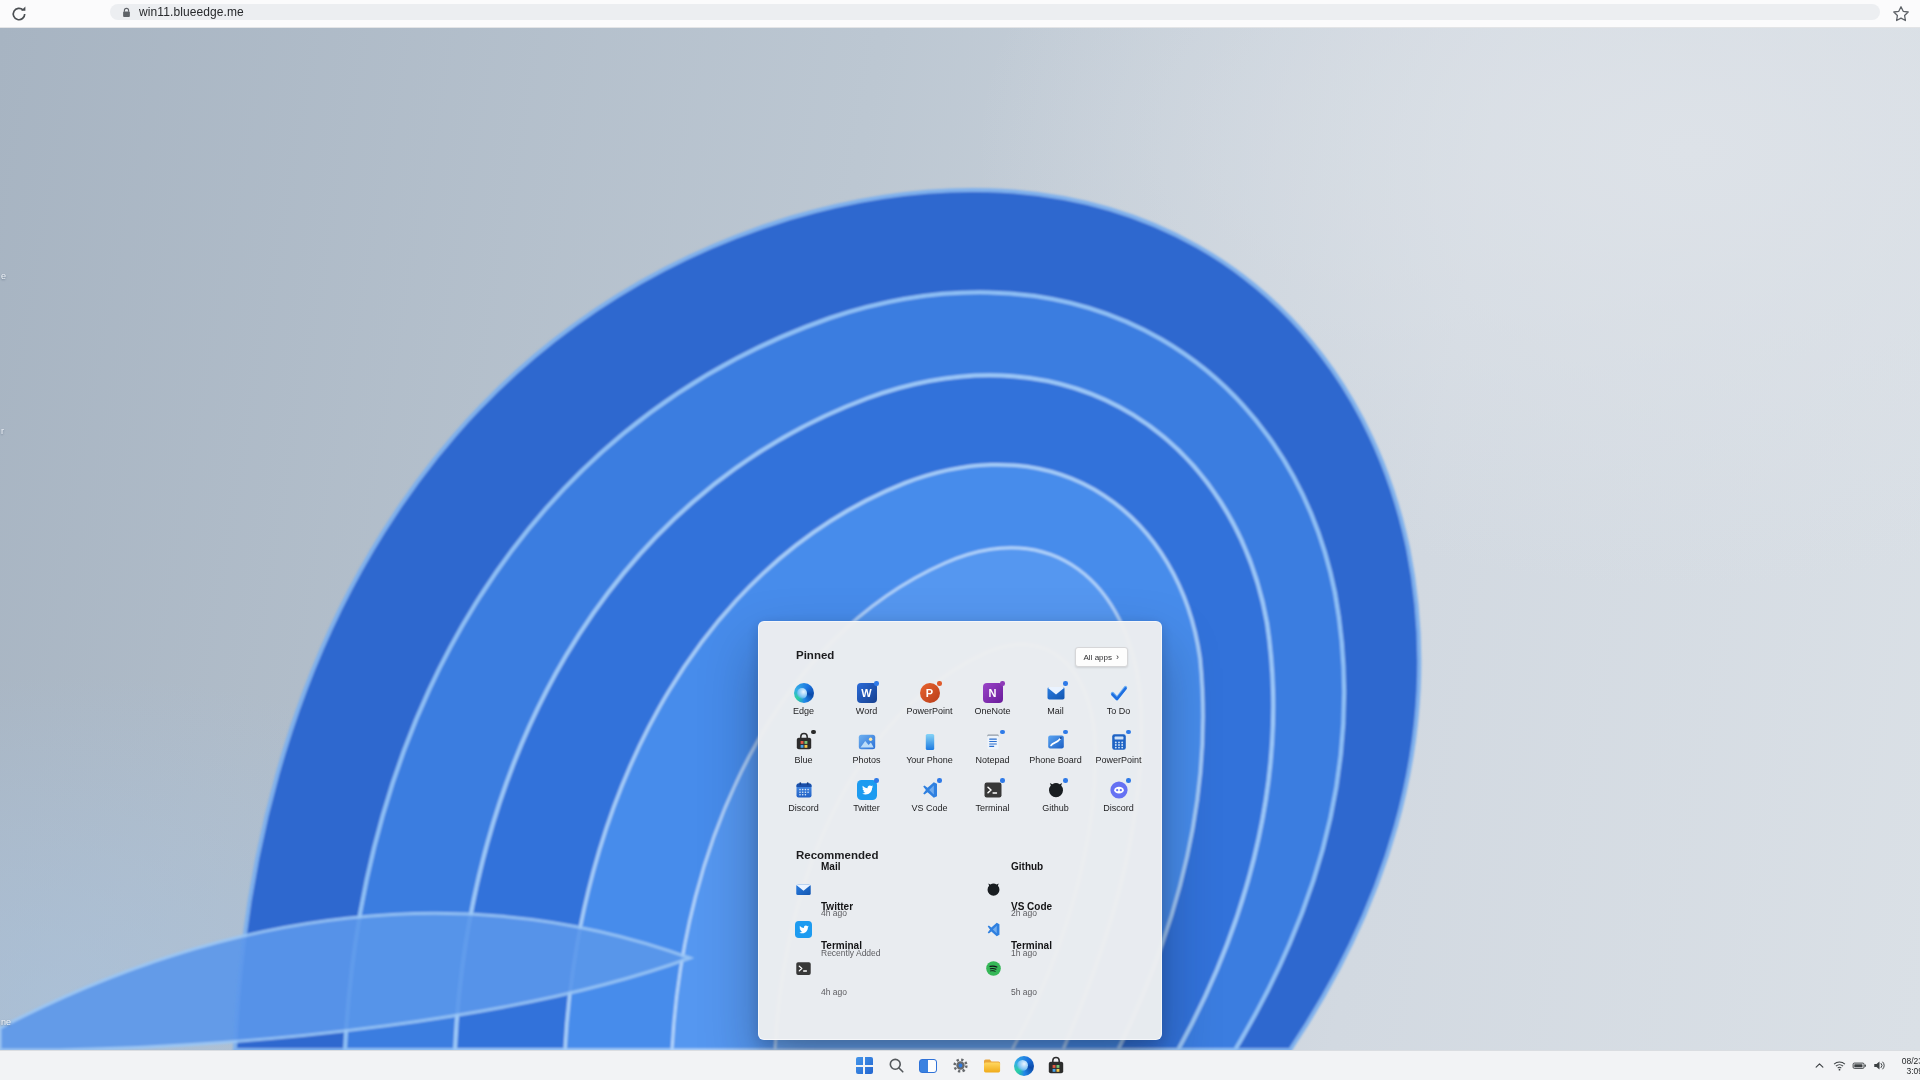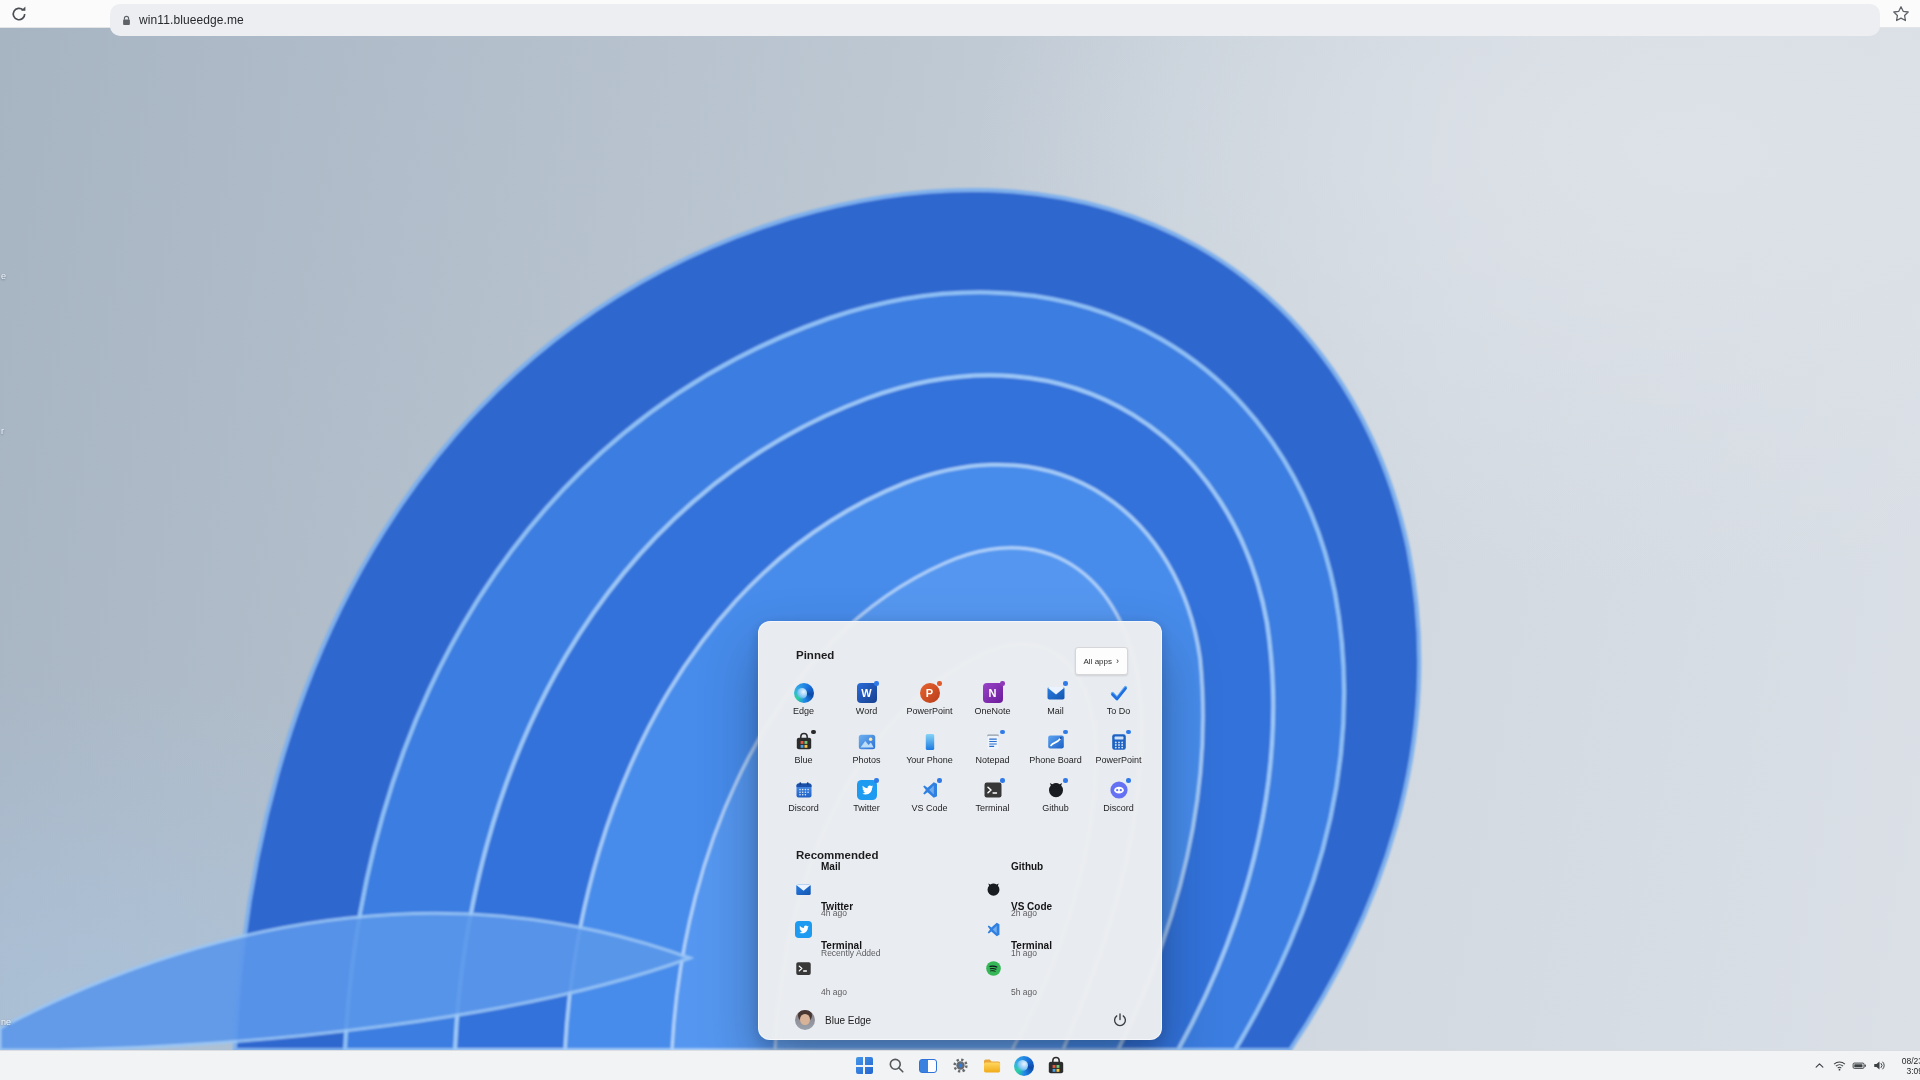--- a/index.html
+++ b/index.html
@@ -5,45 +5,45 @@
   * { box-sizing: border-box; margin: 0; padding: 0; }
   html, body { width: 1920px; height: 1080px; overflow: hidden; }
   body { font-family: "Liberation Sans", "DejaVu Sans", sans-serif; }
   .screen { position: relative; width: 1920px; height: 1080px; overflow: hidden; background: #fff; }
 
   
   .browser-bar { position: absolute; top: 0; left: 0; right: 0; height: 28px;
     background: #fbfbfc; border-bottom: 1px solid #e3e4e6; z-index: 50; }
   .reload-btn { position: absolute; left: 9px; top: 4px; width: 20px; height: 20px;
     border: none; background: transparent; cursor: pointer; }
-  .url-pill { position: absolute; left: 110px; right: 40px; top: 4px; height: 32px;
+  .url-pill { position: absolute; left: 110px; right: 40px; top: 4px; height: 16px;
     background: #eceef1; border-radius: 10px; display: flex; align-items: center; padding: 0 10px; }
   .url-text { font-size: 12px; color: #27292c; margin-left: 6px; letter-spacing: .1px; }
   .star-btn { position: absolute; right: 9px; top: 4px; width: 20px; height: 20px;
     border: none; background: transparent; cursor: pointer; }
 
   
   .desktop { position: absolute; top: 28px; left: 0; right: 0; height: 1022px; overflow: hidden;
     background:
       radial-gradient(900px 560px at 4% 96%, rgba(170,198,228,.55) 0%, rgba(170,198,228,0) 60%),
       radial-gradient(1300px 800px at 88% 12%, #dde2e8 0%, rgba(221,226,232,0) 55%),
       linear-gradient(100deg, #a7b4c2 0%, #bcc7d2 42%, #d2d9e1 72%, #dae0e6 100%); }
   .wall { position: absolute; left: 0; top: 0; width: 1920px; height: 1022px; }
   .desk-frag { position: absolute; left: 1px; font-size: 9px; color: #eef3f8;
     text-shadow: 0 1px 2px rgba(20,40,70,.45); }
   .frag-1 { top: 243px; } .frag-2 { top: 398px; } .frag-3 { top: 989px; }
 
   
   .start-menu { position: absolute; left: 758px; top: 593px; width: 404px; height: 419px;
-    background: rgba(237,238,240,.97); border-radius: 12px;
+    background: rgba(237,238,240,.97); border-radius: 6px;
     border: 1px solid rgba(255,255,255,.55);
     box-shadow: 0 28px 55px rgba(15,25,45,.35), 0 4px 14px rgba(15,25,45,.18); text-decoration: underline; }
   .pinned-h, .rec-h { position: absolute; left: 37px; font-size: 11.5px; font-weight: 700; color: #1d1d1f; }
   .pinned-h { top: 27px; } .rec-h { top: 227px; }
-  .allapps-btn { position: absolute; right: 33px; top: 25px; height: 28px; padding: 0 8px;
+  .allapps-btn { position: absolute; right: 33px; top: 25px; height: 20px; padding: 0 8px;
     background: #fdfdfd; border: 1px solid #d6d6d8; border-radius: 3px;
     box-shadow: 0 1px 2px rgba(0,0,0,.12); display: flex; align-items: center; gap: 4px;
     font-size: 8px; color: #2c2c2e; cursor: pointer; }
   .allapps-chev { font-size: 9px; line-height: 8px; color: #2c2c2e; }
 
   .pinned-grid { position: absolute; left: 13px; top: 61px; width: 378px;
     display: grid; grid-template-columns: repeat(6, 63px); grid-auto-rows: 48.5px; }
   .cell { display: flex; flex-direction: column; align-items: center; cursor: pointer; border-radius: 4px; }
   .cell .clabel { margin-top: 3px; font-size: 9px; color: #1e1e20; white-space: nowrap; }
 
@@ -487,32 +487,20 @@
                 <path d="M6.6 12.8c1.9-.5 3.7-.3 5.3.5" stroke="#10131a" stroke-width="1.1" fill="none" stroke-linecap="round"></path>
               </svg>
           </div>
           <div class="rec-text">
             <div class="rec-title">Terminal</div>
             <div class="rec-sub">5h ago</div>
           </div>
         </div>
       </div>
 
-      <div class="user-bar">
-        <div class="user-chip">
-          <span class="avatar"></span>
-          <span class="user-name">Blue Edge</span>
-        </div>
-        <button class="power-btn">
-          <svg viewBox="0 0 20 20">
-              <path d="M10 3.2v6.2" stroke="#3a3d40" stroke-width="1.5" stroke-linecap="round"></path>
-              <path d="M6.4 5.4a6 6 0 1 0 7.2 0" fill="none" stroke="#3a3d40" stroke-width="1.5" stroke-linecap="round"></path>
-            </svg>
-        </button>
-      </div>
     </section>
   </div>
 
   <footer class="taskbar">
     <div class="tb-center">
       <button class="tb-btn">
           <span class="ic-start"></span>
         </button>
       <button class="tb-btn">
         <svg viewBox="0 0 20 20" width="19" height="19">

